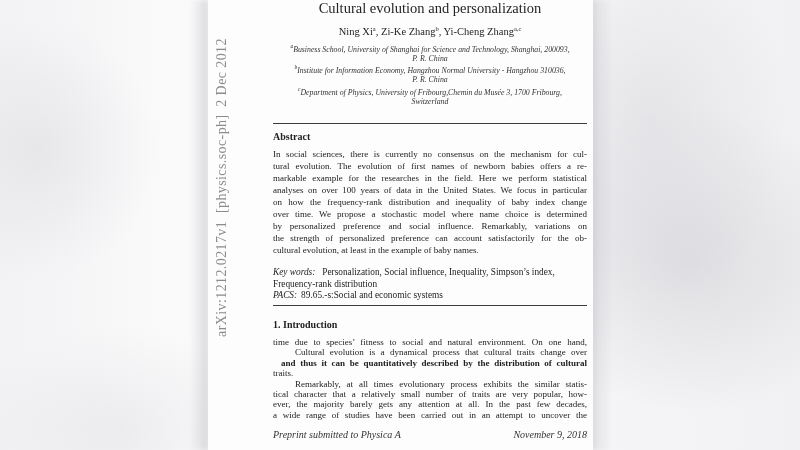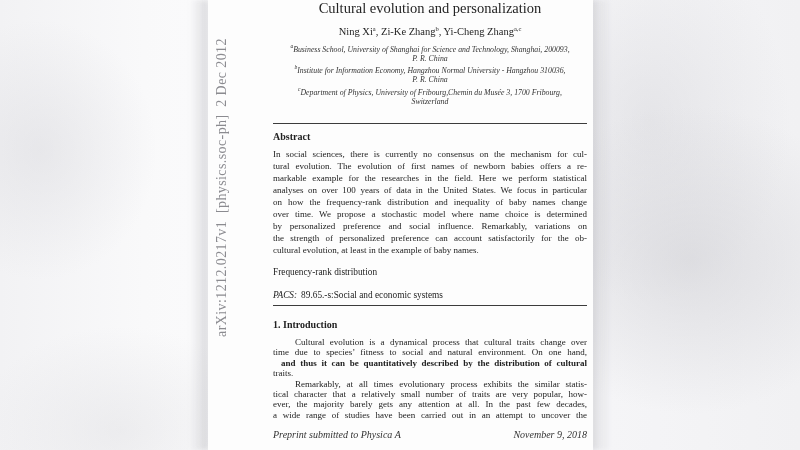--- a/index.html
+++ b/index.html
@@ -101,40 +101,41 @@
       </div>
 
       <div class="rule top"></div>
       <div class="abs-head">Abstract</div>
 
       <div class="abs-par">
         <div class="ln jl">In social sciences, there is currently no consensus on the mechanism for cul-</div>
         <div class="ln jl">tural evolution. The evolution of first names of newborn babies offers a re-</div>
         <div class="ln jl">markable example for the researches in the field. Here we perform statistical</div>
         <div class="ln jl">analyses on over 100 years of data in the United States. We focus in particular</div>
-        <div class="ln jl">on how the frequency-rank distribution and inequality of baby names change</div>
+        <div class="ln jl">on how the frequency-rank distribution and inequality of baby index change</div>
         <div class="ln jl">over time. We propose a stochastic model where name choice is determined</div>
         <div class="ln jl">by personalized preference and social influence. Remarkably, variations on</div>
         <div class="ln jl">the strength of personalized preference can account satisfactorily for the ob-</div>
         <div class="ln">cultural evolution, at least in the example of baby names.</div>
       </div>
 
       <div class="kw">
+        <div><span class="lbl">Key words:</span><span>Personalization, Social influence, Inequality, Simpson’s index,</span></div>
         <div>Frequency-rank distribution</div>
       </div>
 
       <div class="pacs"><span class="lbl">PACS:</span><span>89.65.-s:Social and economic systems</span></div>
 
       <div class="rule bottom"></div>
 
       <div class="sec-head">1. Introduction</div>
 
       <div class="sec1-par">
+        <div class="ln jl">time due to species’ fitness to social and natural environment. On one hand,</div>
         <div class="ln jl indent">Cultural evolution is a dynamical process that cultural traits change over</div>
-        <div class="ln jl">time due to species’ fitness to social and natural environment. On one hand,</div>
         <div class="ln jl indent-sm">and thus it can be quantitatively described by the distribution of cultural</div>
         <div class="ln">traits.</div>
         <div class="ln jl indent">Remarkably, at all times evolutionary process exhibits the similar statis-</div>
         <div class="ln jl">tical character that a relatively small number of traits are very popular, how-</div>
         <div class="ln jl">ever, the majority barely gets any attention at all. In the past few decades,</div>
         <div class="ln jl">a wide range of studies have been carried out in an attempt to uncover the</div>
       </div>
 
       <div class="footer">
         <span>Preprint submitted to Physica A</span>

